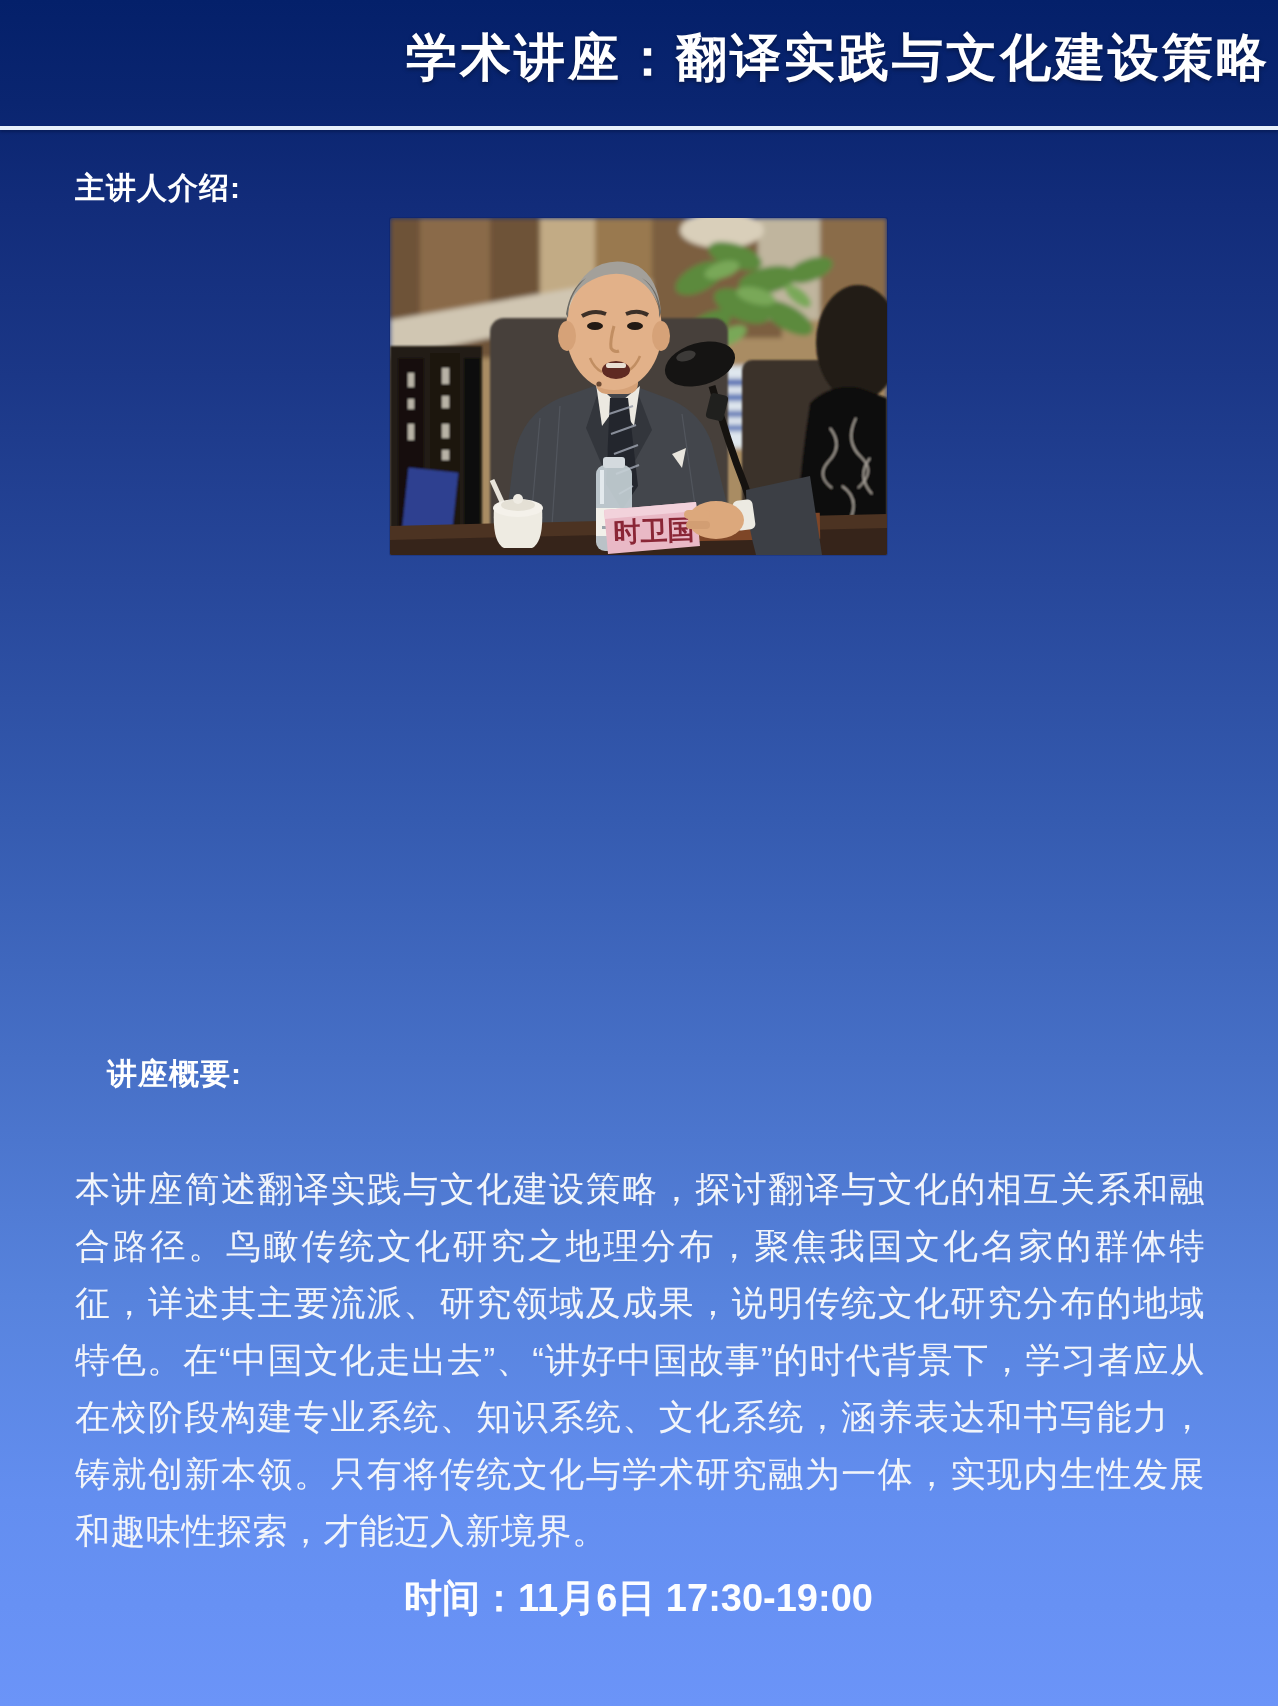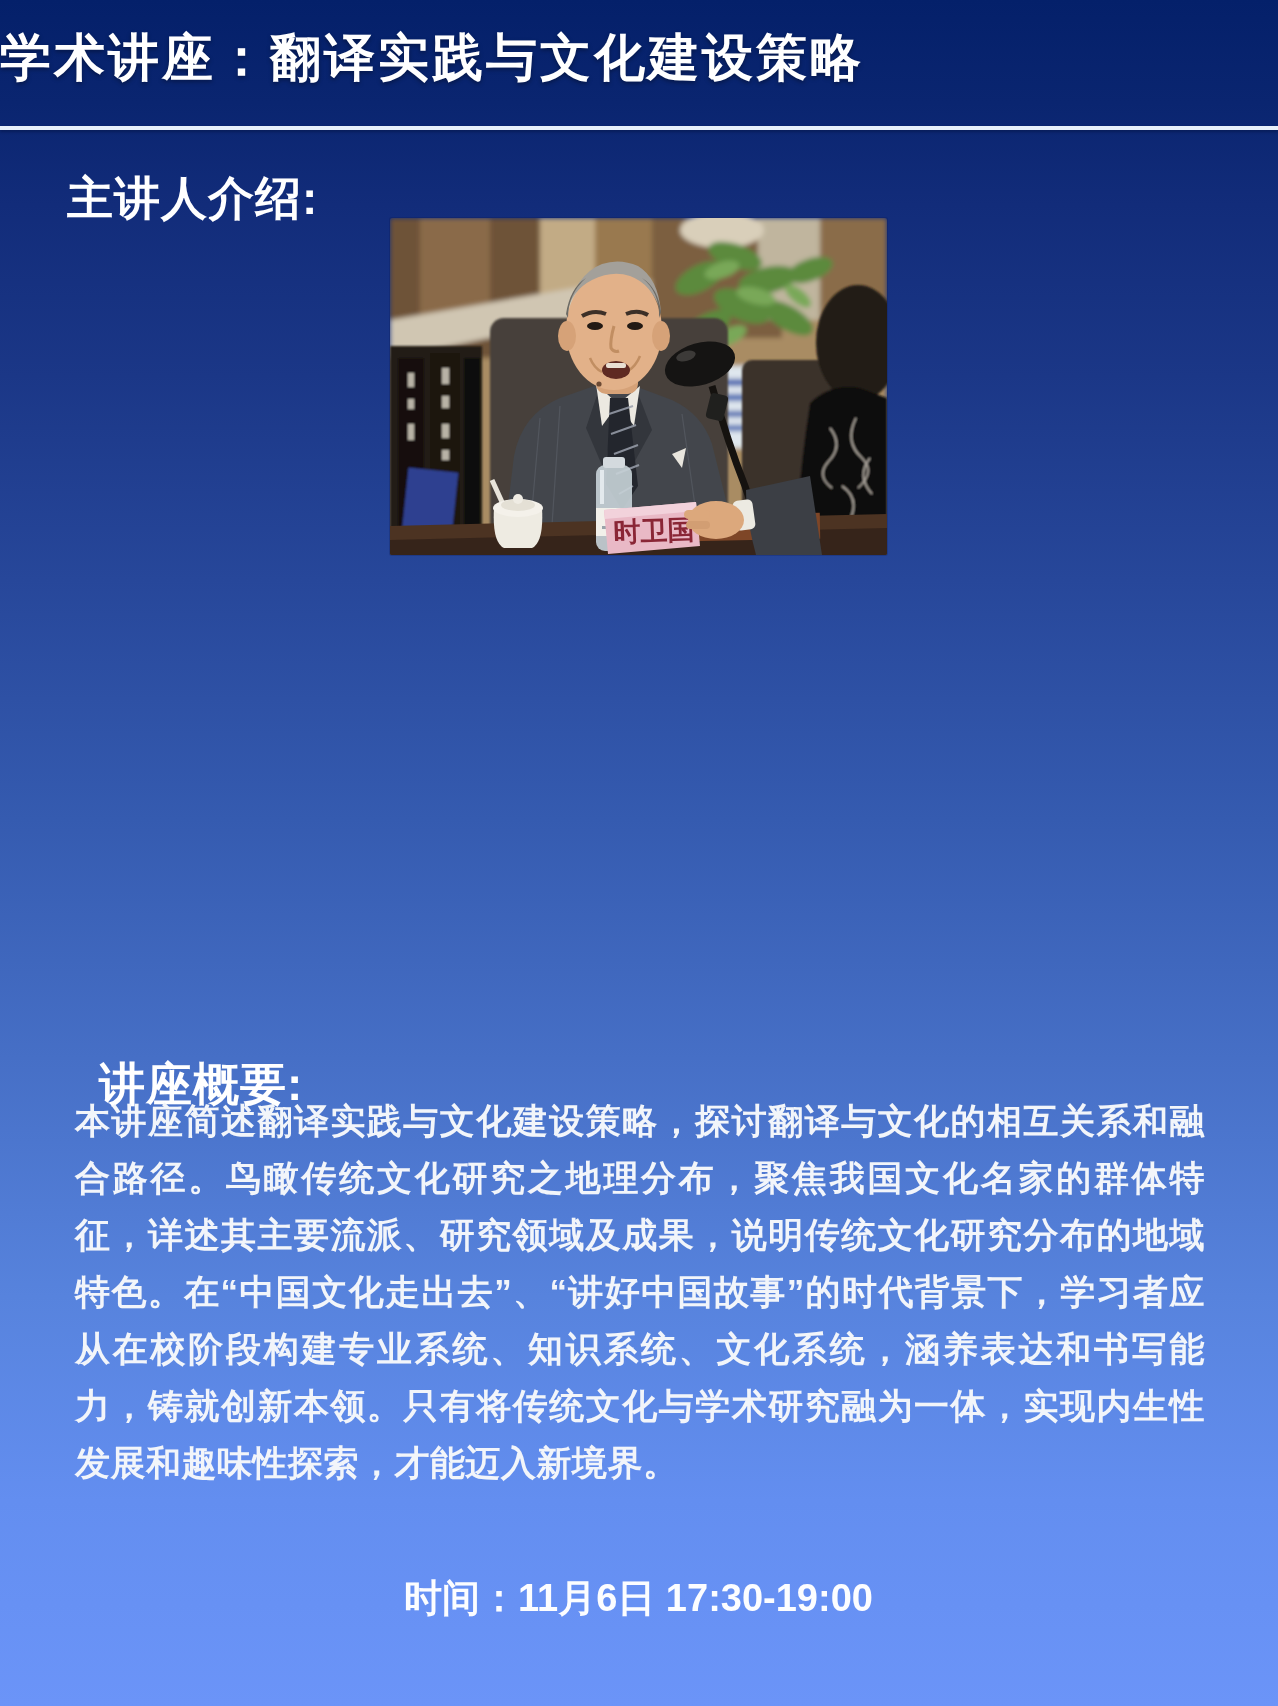--- a/index.html
+++ b/index.html
@@ -11,38 +11,38 @@
   .poster {
     position: relative;
     width: 1278px; height: 1706px;
     background: linear-gradient(180deg,
       #04206a 0%, #0a2570 6%, #122c7a 12%, #1b3787 22%,
       #27479a 34%, #355bb0 48%, #466fc6 62%, #5783dd 76%,
       #638ef0 88%, #6b94f8 100%);
     color: #f5f7fb;
   }
   .title {
-    position: absolute; top: 24px; left: 0; right: 0;
-    margin: 0;
-    text-align: left;
+    position: absolute; top: 24px; left: 0; right: 8px;
+    margin: 0;
+    text-align: right;
     font-size: 51px; font-weight: bold;
     letter-spacing: 3px;
     color: #ffffff;
     text-shadow: 0 2px 4px rgba(0,0,0,0.35);
   }
   .divider {
     position: absolute; top: 126px; left: 0; right: 0;
     height: 4px;
     background: #e8f1fb;
     box-shadow: 0 2px 3px rgba(6,20,70,0.55);
   }
   .section-heading {
-    position: absolute; left: 67px;
-    margin: 0;
-    font-size: 46px; font-weight: bold;
+    position: absolute; left: 75px;
+    margin: 0;
+    font-size: 30px; font-weight: bold;
     letter-spacing: 1px;
     color: #ffffff;
   }
   .heading-speaker { top: 168px; }
   .heading-summary { top: 1054px; margin-left: 32px; }
   .photo-frame {
     position: absolute; left: 390px; top: 218px;
     width: 497px; height: 337px;
     overflow: hidden;
     border-radius: 2px;
@@ -53,21 +53,21 @@
     position: absolute; left: 75px;
     width: 1130px;
     margin: 0;
     font-size: 35px;
     line-height: 57px;
     text-align: justify;
     color: #f2f5fa;
     letter-spacing: 0.5px;
   }
   .bio-text { top: 582px; }
-  .summary-text { top: 1092px; font-weight: bold; }
+  .summary-text { top: 1160px; }
   .schedule {
     position: absolute; left: 392px; top: 1558px;
     margin: 0;
     font-size: 38px; font-weight: bold;
     line-height: 56px;
     color: #fcfdff;
     white-space: nowrap;
   }
   .schedule p { margin: 12px; }
 </style>

